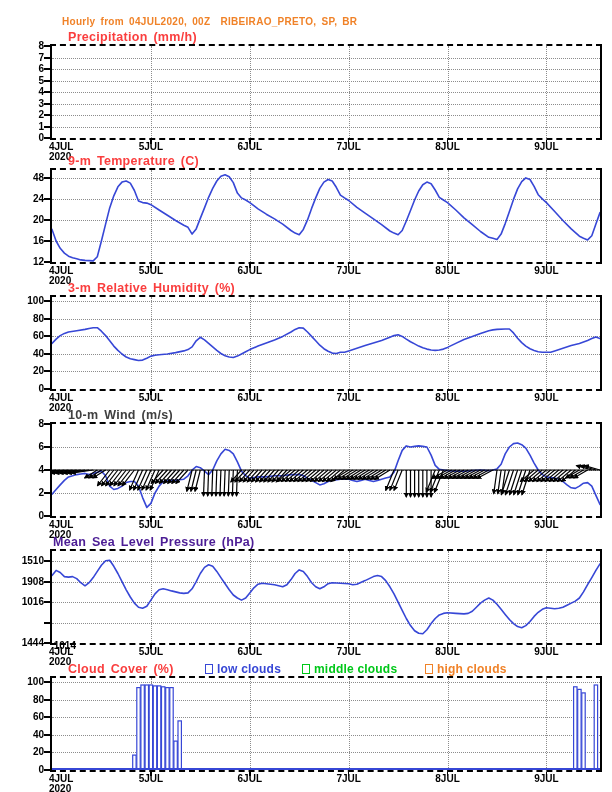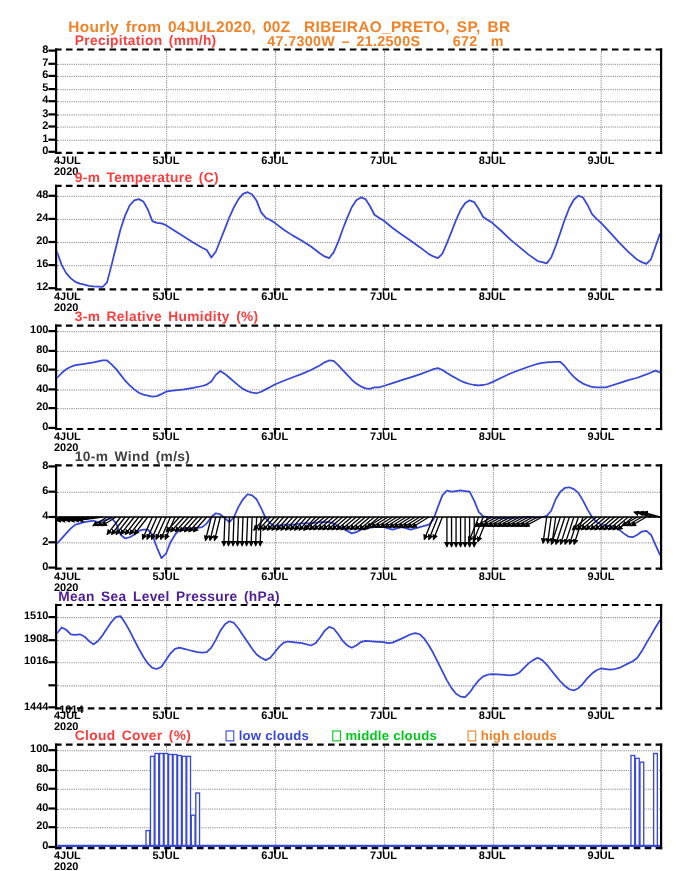--- a/index.html
+++ b/index.html
@@ -1,40 +1,39 @@
 <!DOCTYPE html>
 <html><head>
 <meta charset="utf-8">
 <style>
   html,body{margin:0;padding:0;background:#ffffff;}
   #page{position:relative;width:612px;height:792px;background:#fff;overflow:hidden;
         font-family:"Liberation Sans",sans-serif;}
   .hdr{position:absolute;font-weight:bold;white-space:pre;letter-spacing:.3px;word-spacing:2px;}
   #hdr-title{top:1px;left:0;width:530px;text-align:center;font-size:14.5px;}
-  #hdr-sub{top:16px;left:62px;font-size:14px;}
+  #hdr-sub{top:16px;left:62px;font-size:10px;}
   #hdr-coords{top:30px;left:243px;font-size:13px;}
   .ptitle{position:absolute;font-weight:bold;font-size:12.5px;letter-spacing:.3px;word-spacing:2px;white-space:pre;}
   .ylab{position:absolute;width:44px;text-align:right;font-size:10px;font-weight:bold;color:#000;white-space:pre;}
   .xlab{position:absolute;font-size:10px;font-weight:bold;color:#000;white-space:pre;}
   .gridh{position:absolute;height:0;border-top:1px dotted #8c8c8c;}
   .gridv{position:absolute;width:0;border-left:1px dotted #8c8c8c;}
   .tickmark{position:absolute;background:#000;}
   .bdash{position:absolute;height:0;border-top:2px dashed #000;}
   .bsolid{position:absolute;background:#000;}
   .legend{position:absolute;font-weight:bold;font-size:12px;letter-spacing:.2px;white-space:pre;}
   .swatch{display:inline-block;width:6px;height:8px;border:1.5px solid;background:#fff;
           margin-right:4px;vertical-align:-1px;}
   svg.plot{position:absolute;overflow:hidden;}
 </style>
 </head>
 <body>
 
 <div id="page">
   <div class="hdr" id="hdr-sub" style="color: rgb(240, 130, 40);">Hourly from 04JUL2020, 00Z  RIBEIRAO_PRETO, SP, BR</div>
-  <div class="hdr" id="hdr-coords" style="color: rgb(240, 130, 40);">47.7300W – 21.2500S     672  m</div>
   <div id="meteogram">
       <div class="ptitle" style="left: 68px; top: 30px; color: rgb(250, 62, 62);">Precipitation (mm/h)</div>
       <div class="ylab" style="left: 0px; top: 40px;">8</div>
       <div class="tickmark" style="left: 44px; top: 45px; width: 7px; height: 2px;"></div>
       <div class="ylab" style="left: 0px; top: 51.5px;">7</div>
       <div class="tickmark" style="left: 44px; top: 56.5px; width: 7px; height: 2px;"></div>
       <div class="gridh" style="left: 52px; top: 57.5px; width: 548px;"></div>
       <div class="ylab" style="left: 0px; top: 63px;">6</div>
       <div class="tickmark" style="left: 44px; top: 68px; width: 7px; height: 2px;"></div>
       <div class="gridh" style="left: 52px; top: 69px; width: 548px;"></div>

